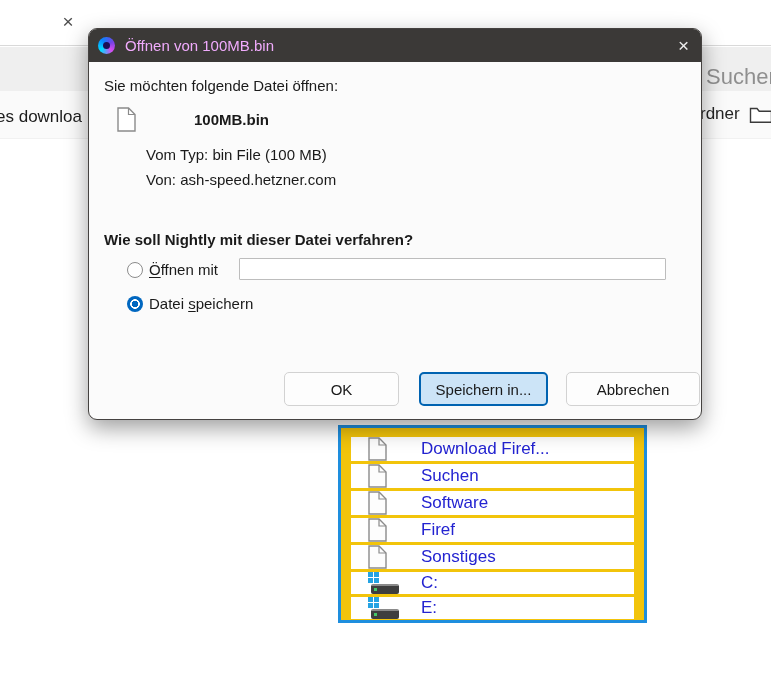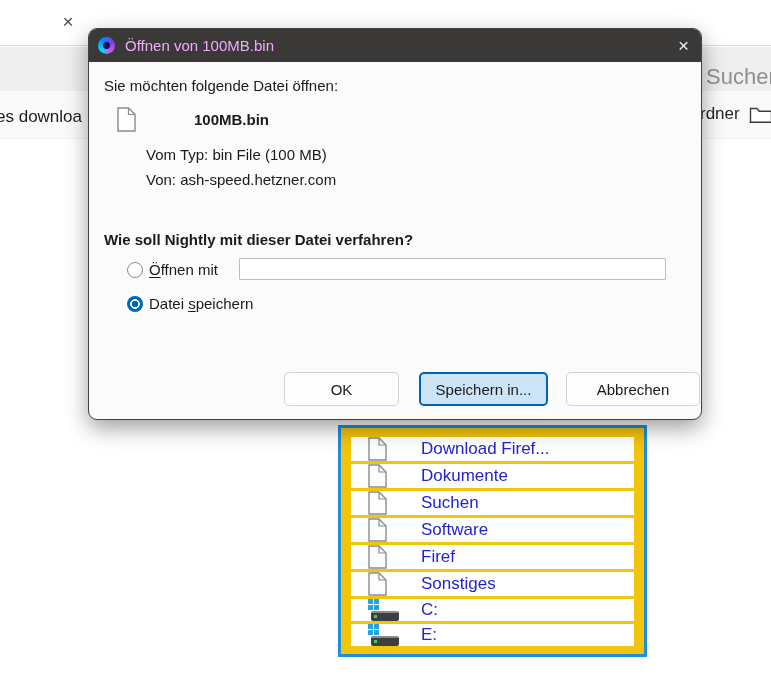--- a/index.html
+++ b/index.html
@@ -69,21 +69,21 @@
     position:absolute; top:343px; height:34px; font-size:15px; color:#1a1a1a;
     background:#fdfdfd; border:1px solid #d2d2d2; border-radius:5px;
     font-family:"Liberation Sans", sans-serif; cursor:default;
   }
   .btn-ok { left:195px; width:115px; }
   .btn-savein { left:330px; width:129px; background:#cce4f7; border:2px solid #0063b1; }
   .btn-cancel { left:477px; width:134px; }
 
   
   .dest-menu {
-    position:absolute; left:338px; top:425px; width:309px; height:232px;
+    position:absolute; left:338px; top:425px; width:309px; height:198px;
     border:3px solid #1e8ede; background:#f2c40b;
     padding:9px 10px 10px 10px;
     display:flex; flex-direction:column; gap:3px;
     z-index:2;
   }
   .dest-row { flex:1 1 auto; background:#ffffff; display:flex; align-items:center; cursor:default; }
   .icon-slot { width:70px; padding-left:17px; display:flex; align-items:center; flex:0 0 auto; }
   .dest-label { font-size:17px; color:#2323d1; white-space:nowrap; }
   .doc-icon { display:block; }
   .drive-icon { position:relative; width:32px; height:22px; }
@@ -162,29 +162,20 @@
     </span>
     <span class="dest-label">Download Firef...</span>
   </div>
   <div class="dest-row">
     <span class="icon-slot">
       <svg class="doc-icon" width="19" height="24" viewBox="0 0 19 24">
           <path d="M1 1 h10 l7 7 v15 h-17 z" fill="#fdfdfd" stroke="#8b8b8b" stroke-width="1.4"></path>
           <path d="M11 1 v7 h7" fill="none" stroke="#8b8b8b" stroke-width="1.2"></path>
         </svg>
     </span>
-    <span class="dest-label">Dokumente</span>
-  </div>
-  <div class="dest-row">
-    <span class="icon-slot">
-      <svg class="doc-icon" width="19" height="24" viewBox="0 0 19 24">
-          <path d="M1 1 h10 l7 7 v15 h-17 z" fill="#fdfdfd" stroke="#8b8b8b" stroke-width="1.4"></path>
-          <path d="M11 1 v7 h7" fill="none" stroke="#8b8b8b" stroke-width="1.2"></path>
-        </svg>
-    </span>
     <span class="dest-label">Suchen</span>
   </div>
   <div class="dest-row">
     <span class="icon-slot">
       <svg class="doc-icon" width="19" height="24" viewBox="0 0 19 24">
           <path d="M1 1 h10 l7 7 v15 h-17 z" fill="#fdfdfd" stroke="#8b8b8b" stroke-width="1.4"></path>
           <path d="M11 1 v7 h7" fill="none" stroke="#8b8b8b" stroke-width="1.2"></path>
         </svg>
     </span>
     <span class="dest-label">Software</span>

